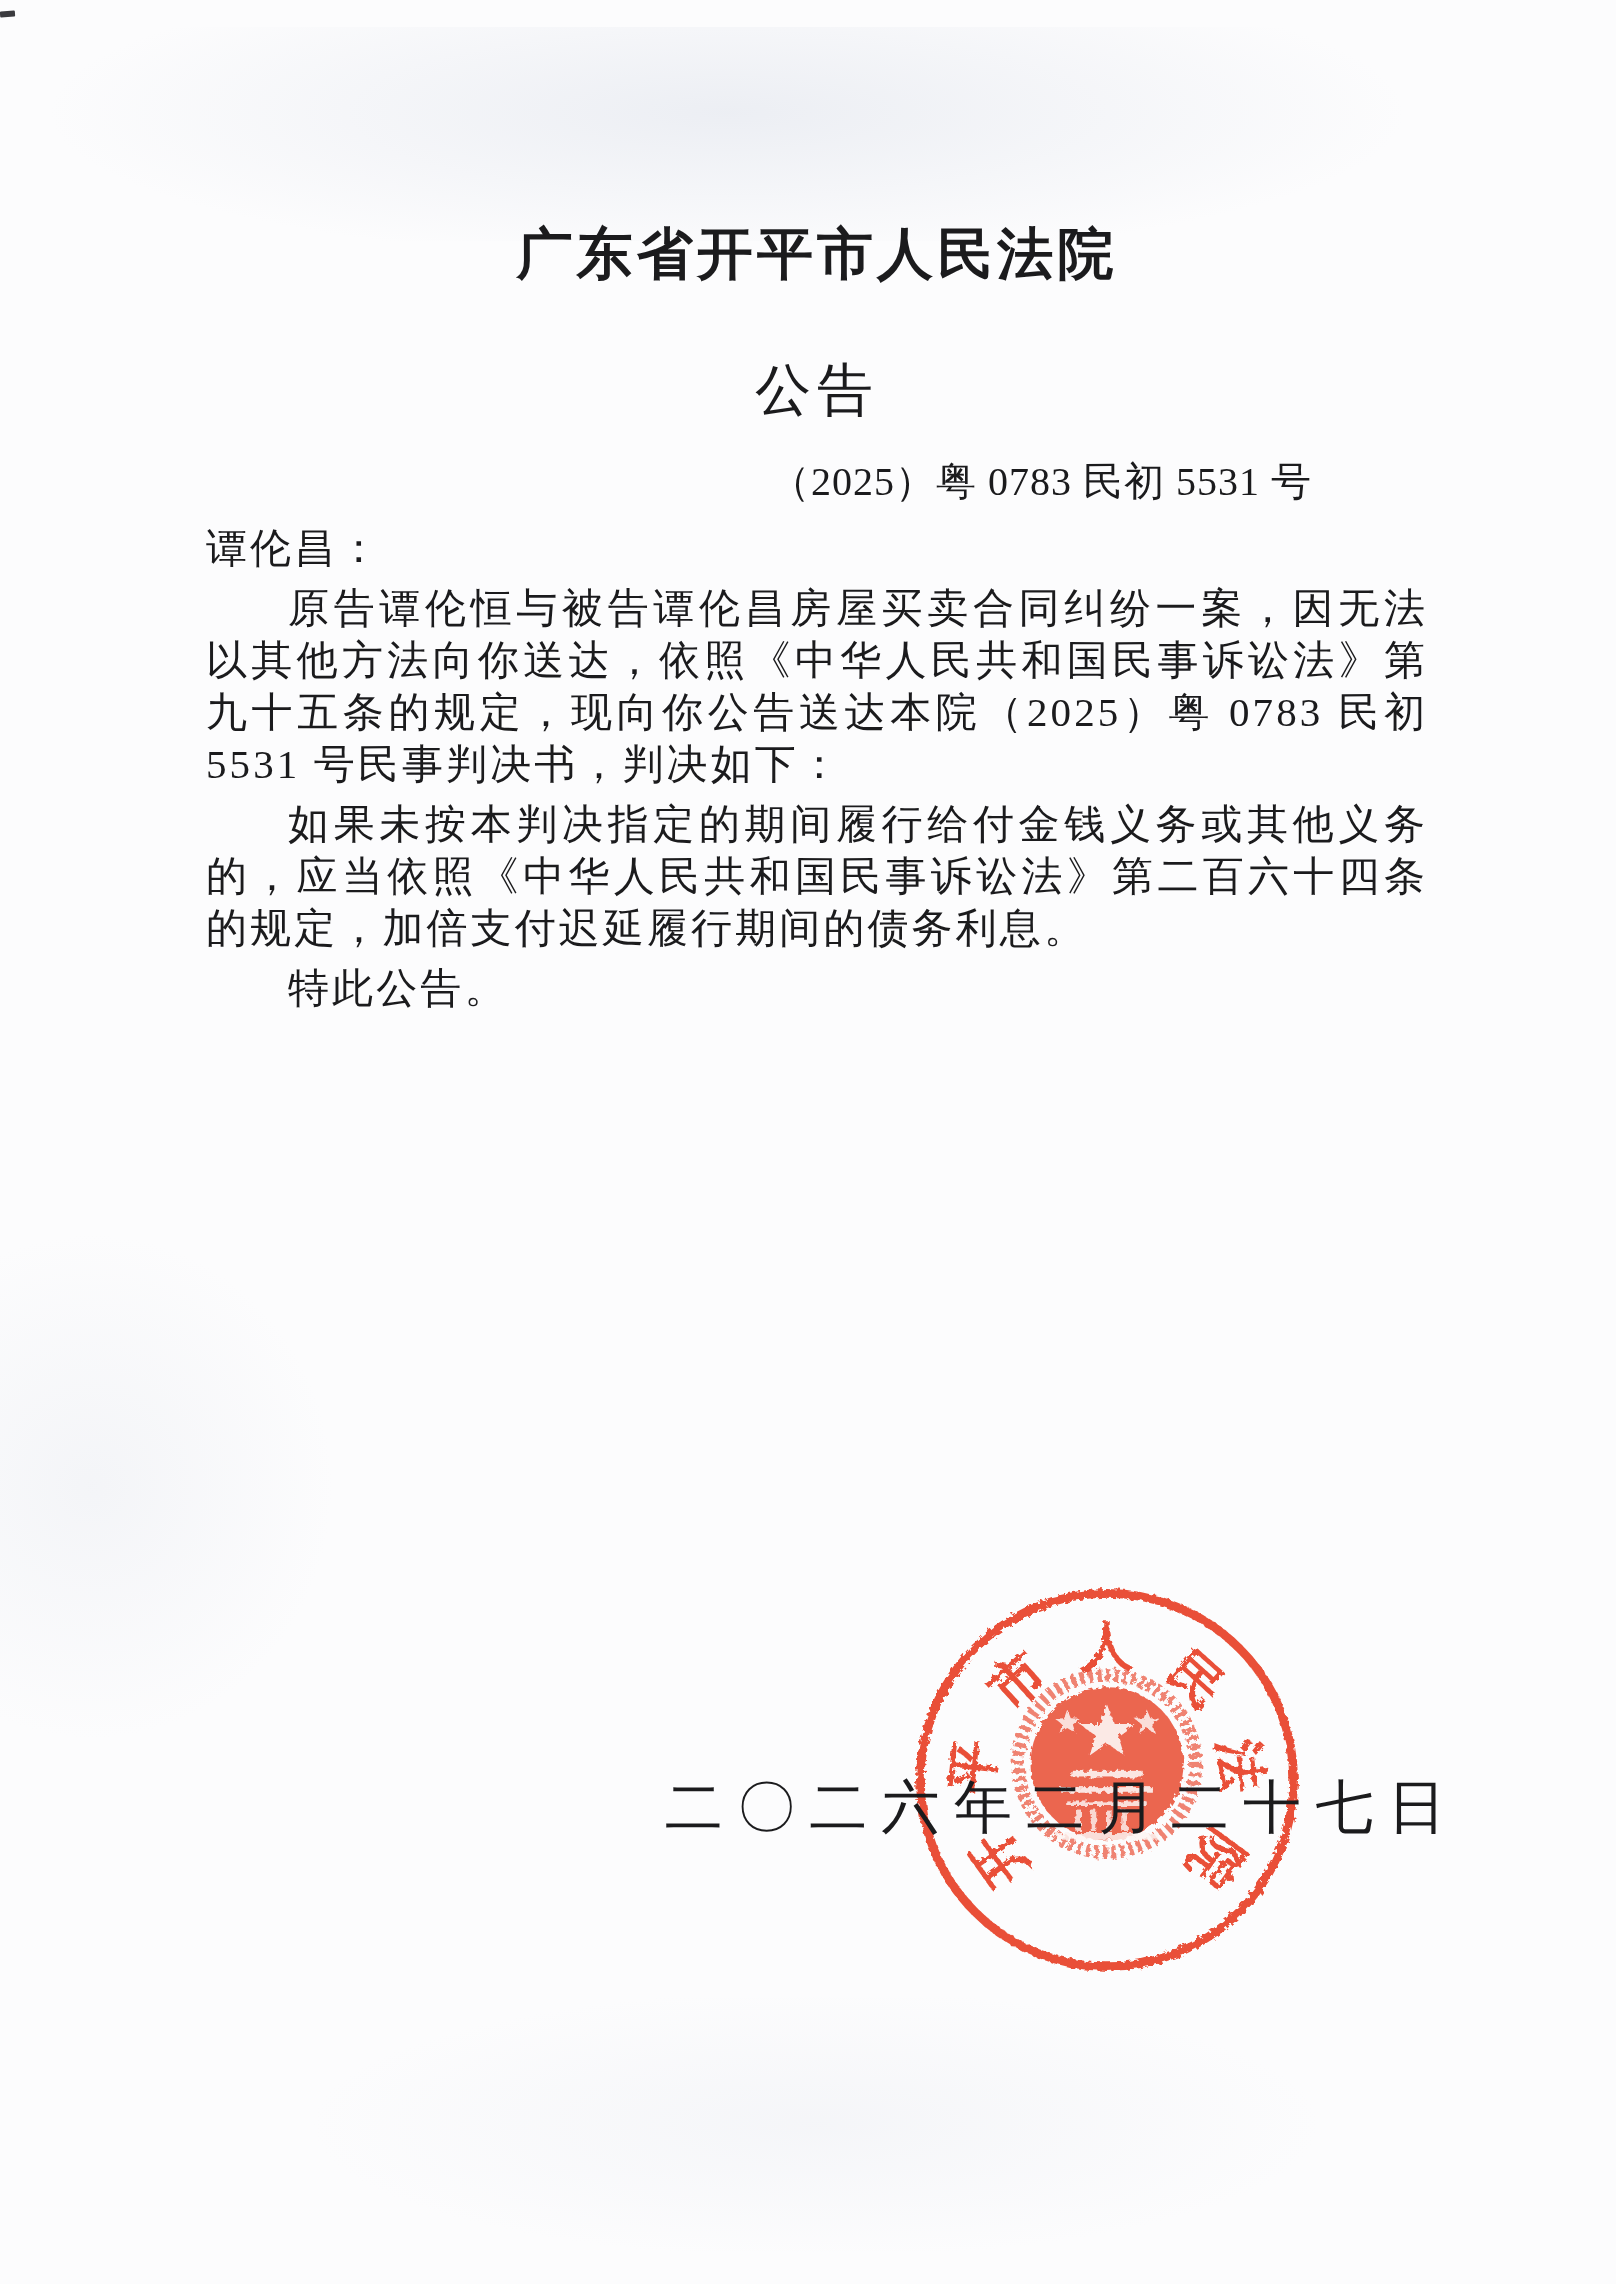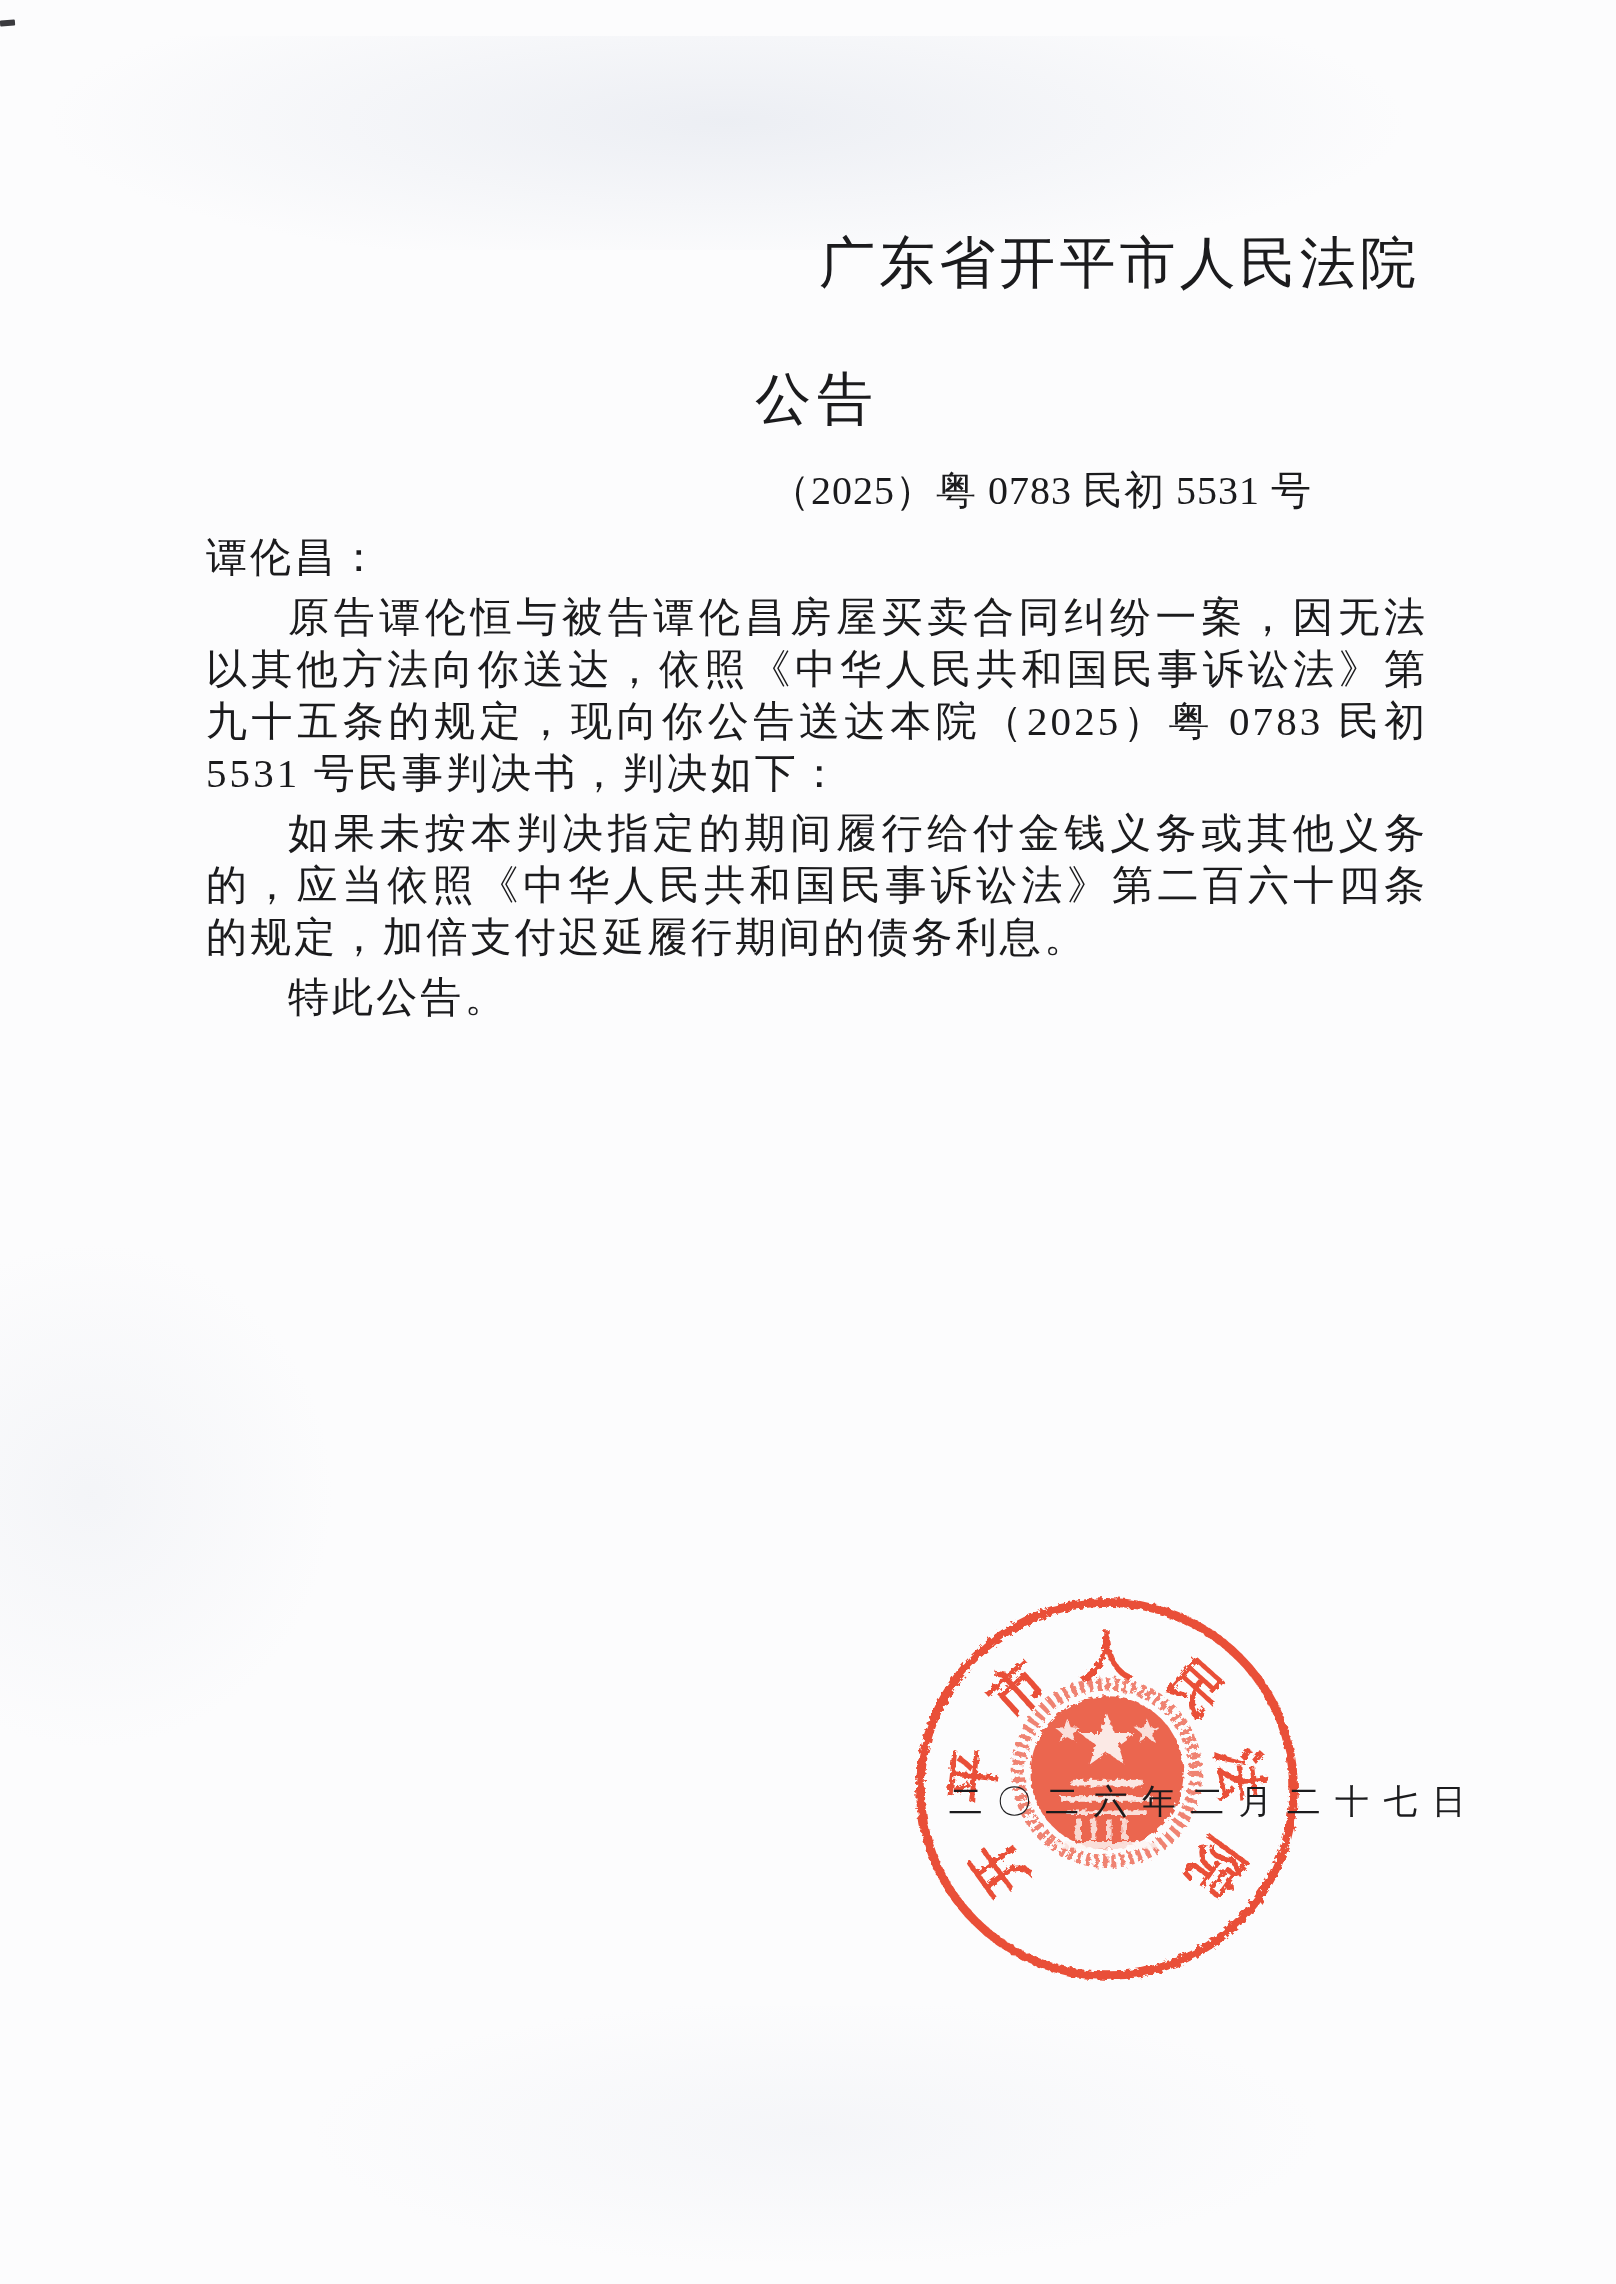--- a/index.html
+++ b/index.html
@@ -38,26 +38,26 @@
     background: #3a3a3e;
     transform: rotate(-4deg);
     border-radius: 1px;
   }
   .doc {
     position: relative;
     padding: 0 180px 0 198px;
     z-index: 2;
   }
   .court-name {
-    margin: 16px;
+    margin: 7px;
     padding-top: 214px;
-    text-align: right;
+    text-align: center;
     font-size: 56px;
     line-height: 1.2;
-    font-weight: 400;
+    font-weight: 700;
     letter-spacing: 4.1px;
   }
   .notice-title {
     margin: 0;
     margin-top: 69px;
     text-align: center;
     font-size: 56px;
     line-height: 1.2;
     font-weight: 400;
     letter-spacing: 6.1px;
@@ -77,22 +77,22 @@
     line-height: 52px;
     letter-spacing: 3.1px;
     text-align: justify;
   }
   .body-text p { margin: 8px; text-indent: 2em; }
   .body-text p.addressee { text-indent: 0; }
   .body-text p.closing { text-indent: 2em; }
   .date-line {
     position: absolute;
     top: 1766px;
-    right: 136px;
-    font-size: 34px;
+    right: 156px;
+    font-size: 58px;
     line-height: 1.2;
     letter-spacing: 14.3px;
     z-index: 4;
     white-space: nowrap;
   }
   .seal-wrap {
     position: absolute;
     left: 903px;
     top: 1569px;
     width: 408px;

